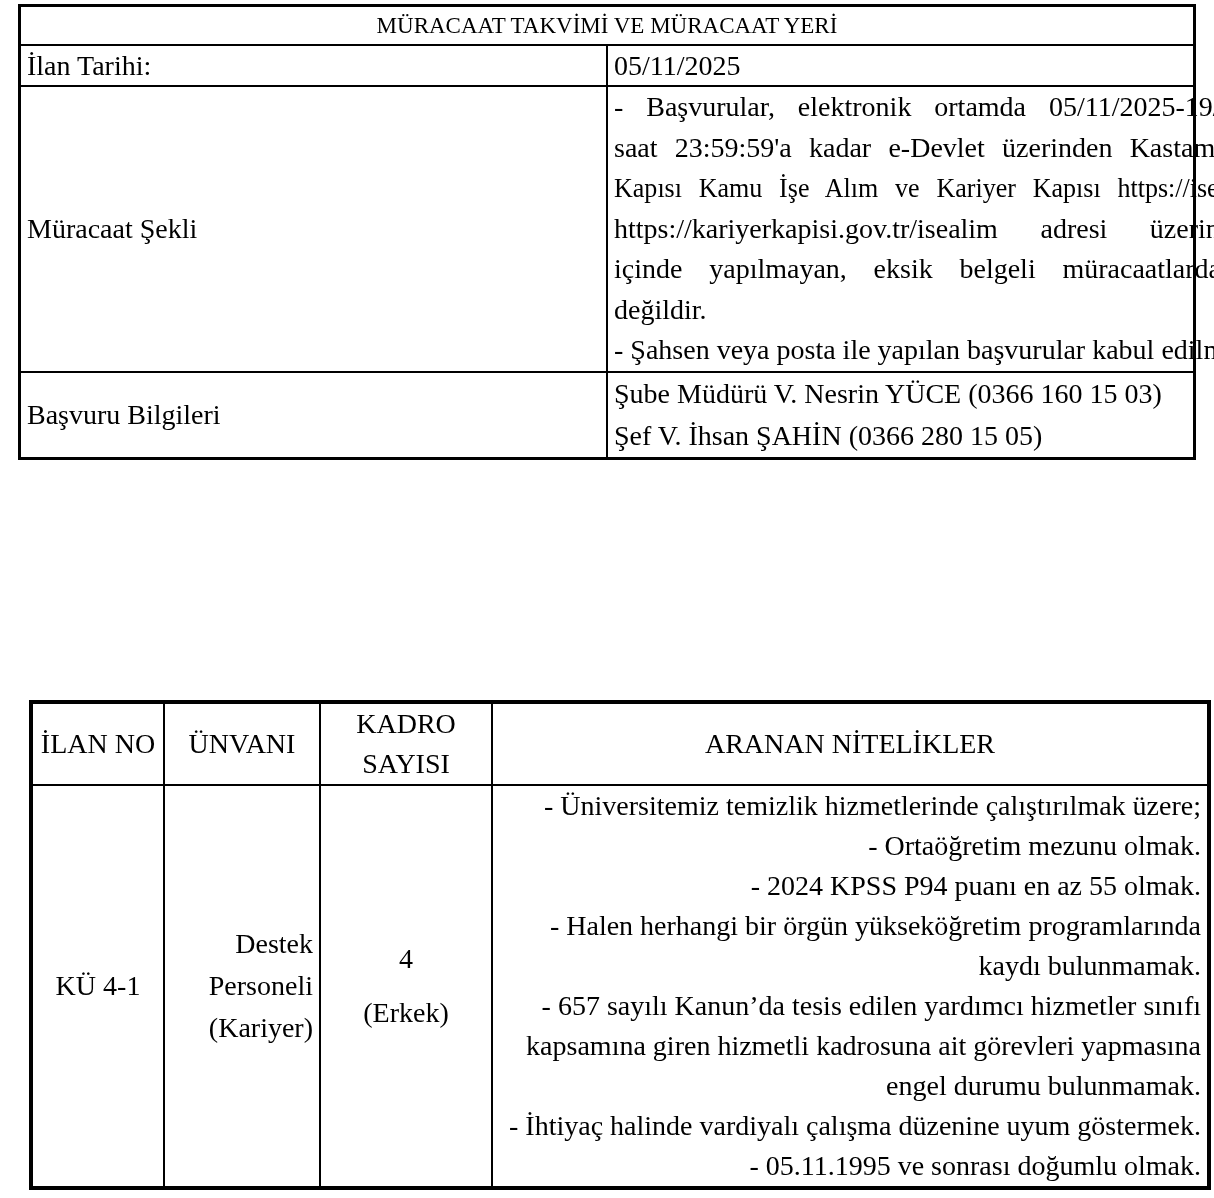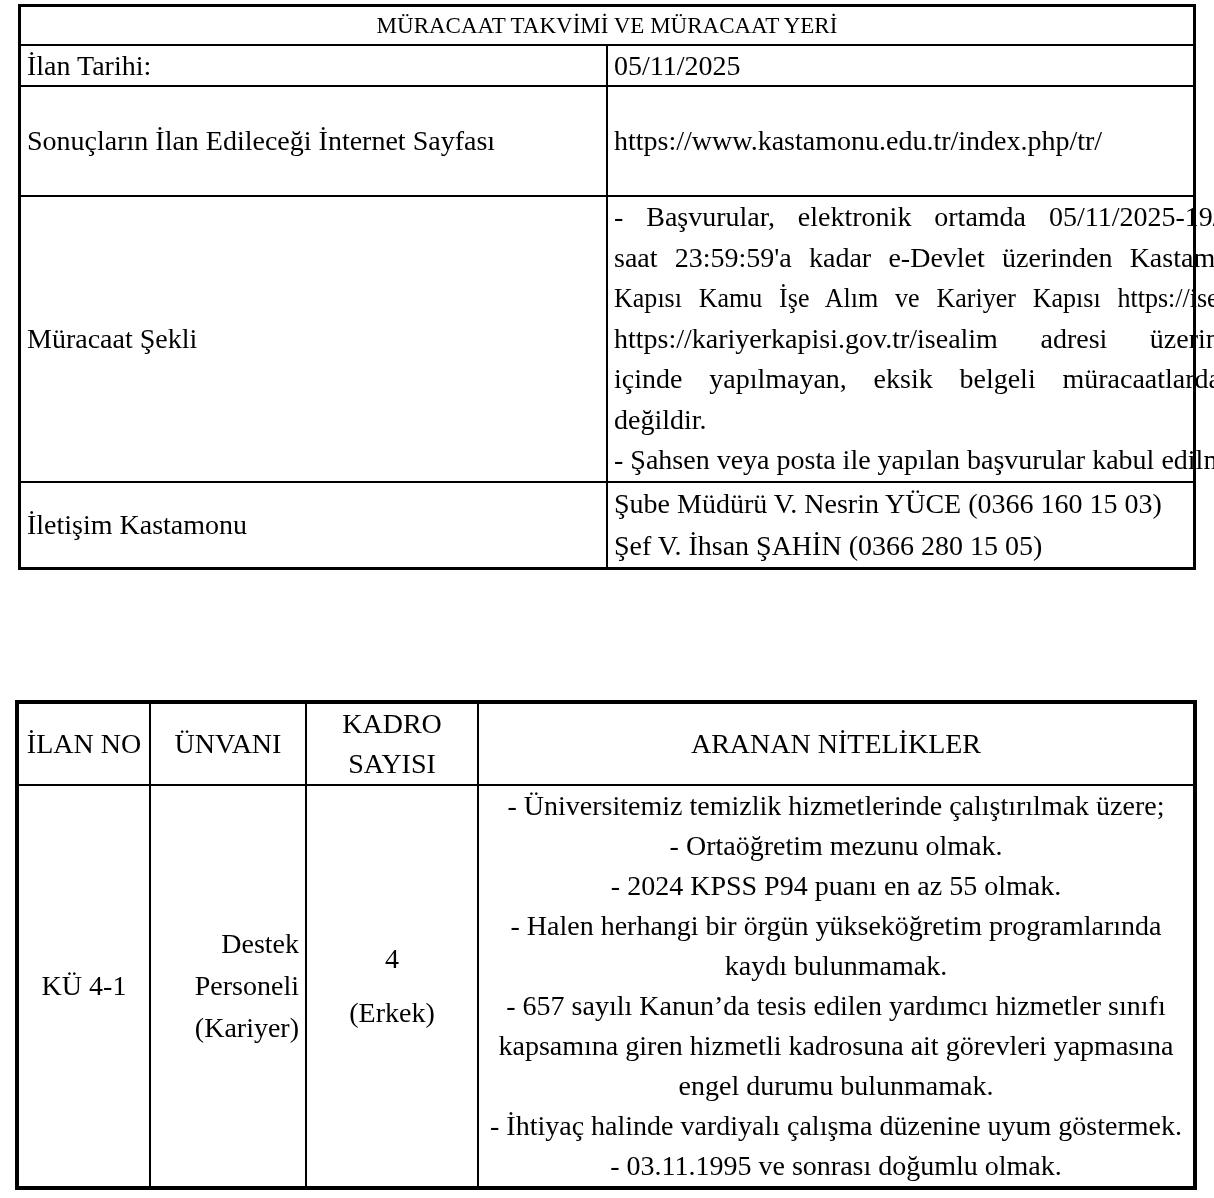--- a/index.html
+++ b/index.html
@@ -49,21 +49,21 @@
     transform: scaleX(0.93);
     transform-origin: 0 50%;
     width: 107.5%;
   }
   .ms-line.left { text-align-last: left; }
 
   .il-line { line-height: 42px; }
 
   
   .t2 {
-    position: absolute; left: 15px; top: 700px;
+    position: absolute; left: 29px; top: 700px;
     width: 1182px;
     border: 4px solid #000;
   }
   .t2 td {
     border: 2px solid #000;
     padding: 0 6px;
     vertical-align: middle;
   }
   .t2 .c1 { width: 118px; }
   .t2 .c2 { width: 142px; }
@@ -71,54 +71,50 @@
   .t2 .head td {
     height: 80px;
     text-align: center;
     line-height: 40px;
   }
   .t2 .body-row { height: 400px; }
   .t2 .center { text-align: center; }
   .unvani div { line-height: 42px; text-align: right; }
   .kadro div  { line-height: 54px; text-align: center; }
   .reqs { padding: 0 8px; }
-  .req-item { line-height: 40px; text-align: center; }
+  .req-item { line-height: 40px; text-align: right; }
 </style>
 </head>
 <body>
 
 <table class="t1">
   <tbody>
     <tr>
       <td class="title-cell" colspan="2">MÜRACAAT TAKVİMİ VE MÜRACAAT YERİ</td>
     </tr>
     <tr class="r-date">
       <td class="col-label label">İlan Tarihi:</td>
       <td>05/11/2025</td>
-    </tr>
-    <tr class="r-url">
-      <td class="col-label label">Sonuçların İlan Edileceği İnternet Sayfası</td>
-      <td>https://www.kastamonu.edu.tr/index.php/tr/</td>
     </tr>
     <tr class="r-murac">
       <td class="col-label label">Müracaat Şekli</td>
       <td>
         <div class="ms-wrap">
           <div class="ms-line">- Başvurular, elektronik ortamda 05/11/2025-19/11/2025 tarihleri arasında</div>
           <div class="ms-line">saat 23:59:59'a kadar e-Devlet üzerinden Kastamonu Üniversitesi - Kariyer</div>
           <div class="ms-line cond">Kapısı Kamu İşe Alım ve Kariyer Kapısı https://isealimkariyerkapisi.cbiko.gov.tr/</div>
           <div class="ms-line">https://kariyerkapisi.gov.tr/isealim adresi üzerinden alınacaktır. Süresi</div>
           <div class="ms-line">içinde yapılmayan, eksik belgeli müracaatlardan Üniversitemiz sorumlu</div>
           <div class="ms-line left">değildir.</div>
           <div class="ms-line left">- Şahsen veya posta ile yapılan başvurular kabul edilmeyecektir.</div>
         </div>
       </td>
     </tr>
     <tr class="r-ilet">
-      <td class="col-label label">İletişim Kastamonu</td>
+      <td class="col-label label">Başvuru Bilgileri</td>
       <td>
         <div class="il-line">Şube Müdürü V. Nesrin YÜCE (0366 160 15 03)</div>
         <div class="il-line">Şef V. İhsan ŞAHİN (0366 280 15 05)</div>
       </td>
     </tr>
   </tbody>
 </table>
 
 <table class="t2">
   <tbody>
@@ -139,17 +135,17 @@
         <div>4</div>
         <div>(Erkek)</div>
       </td>
       <td class="reqs">
         <div class="req-item">- Üniversitemiz temizlik hizmetlerinde çalıştırılmak üzere;</div>
         <div class="req-item">- Ortaöğretim mezunu olmak.</div>
         <div class="req-item">- 2024 KPSS P94 puanı en az 55 olmak.</div>
         <div class="req-item">- Halen herhangi bir örgün yükseköğretim programlarında kaydı bulunmamak.</div>
         <div class="req-item">- 657 sayılı Kanun’da tesis edilen yardımcı hizmetler sınıfı kapsamına giren hizmetli kadrosuna ait görevleri yapmasına engel durumu bulunmamak.</div>
         <div class="req-item">- İhtiyaç halinde vardiyalı çalışma düzenine uyum göstermek.</div>
-        <div class="req-item">- 03.11.1995 ve sonrası doğumlu olmak.</div>
+        <div class="req-item">- 05.11.1995 ve sonrası doğumlu olmak.</div>
       </td>
     </tr>
   </tbody>
 </table>
 
 </body></html>

